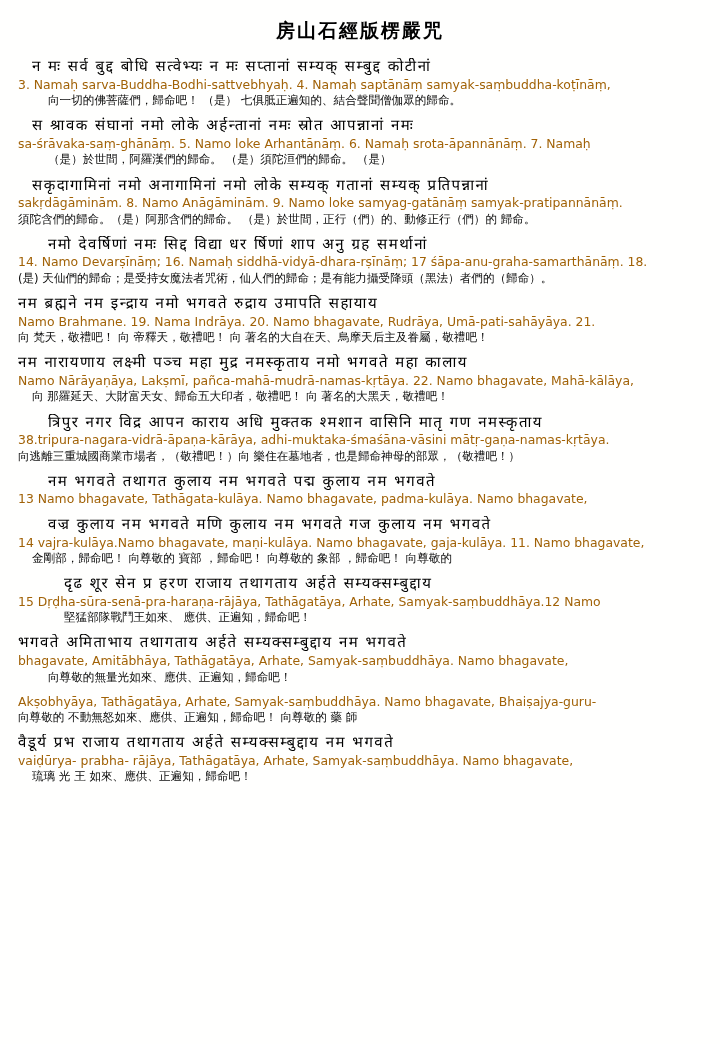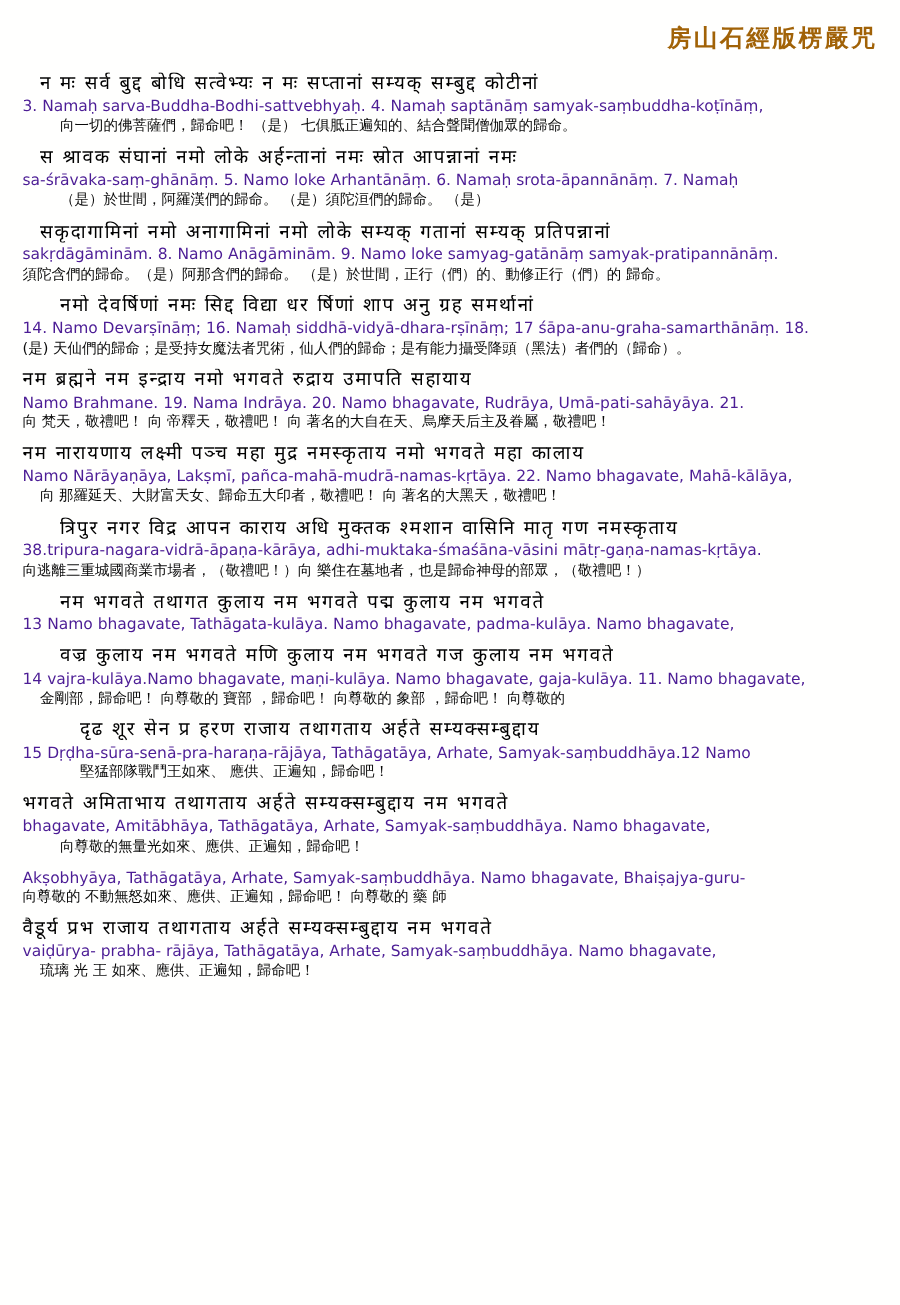--- a/index.html
+++ b/index.html
@@ -16,47 +16,47 @@
   }
   .page {
     position: relative;
     width: 720px;
     height: 1044px;
     background: #fffffe;
     box-sizing: border-box;
     padding: 14px 18px 0 18px;
   }
   .doc-title {
-    text-align: right;
+    text-align: center;
     font-family: "DejaVu Sans", sans-serif;
     font-size: 19px;
     font-weight: bold;
     letter-spacing: 2px;
-    color: #a16207;
+    color: #000000;
     margin: 4px 0 14px 0;
   }
   .block {
     margin-bottom: 9px;
   }
   
   .script-line {
     font-family: "DejaVu Sans", sans-serif;
     font-size: 15px;
     line-height: 1.18;
     letter-spacing: 1.5px;
     color: #000000;
     white-space: nowrap;
     overflow: hidden;
     margin-bottom: 1px;
   }
   .translit {
     font-family: "DejaVu Sans", sans-serif;
     font-size: 12.4px;
     line-height: 1.25;
-    color: #4c1d95;
+    color: #a16207;
     white-space: nowrap;
     overflow: hidden;
     margin-bottom: 1px;
   }
   .gloss {
     font-family: "DejaVu Sans", sans-serif;
     font-size: 11.6px;
     line-height: 1.3;
     color: #0a0a0a;
     white-space: nowrap;

